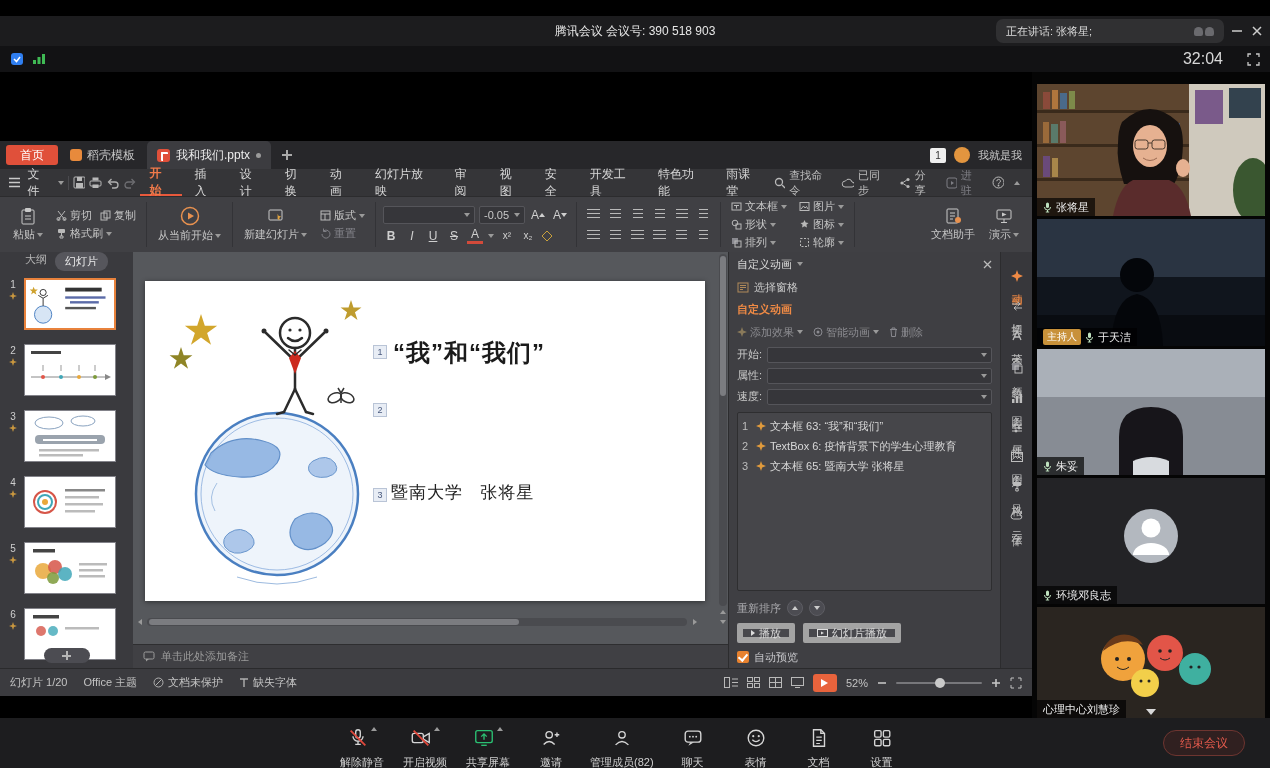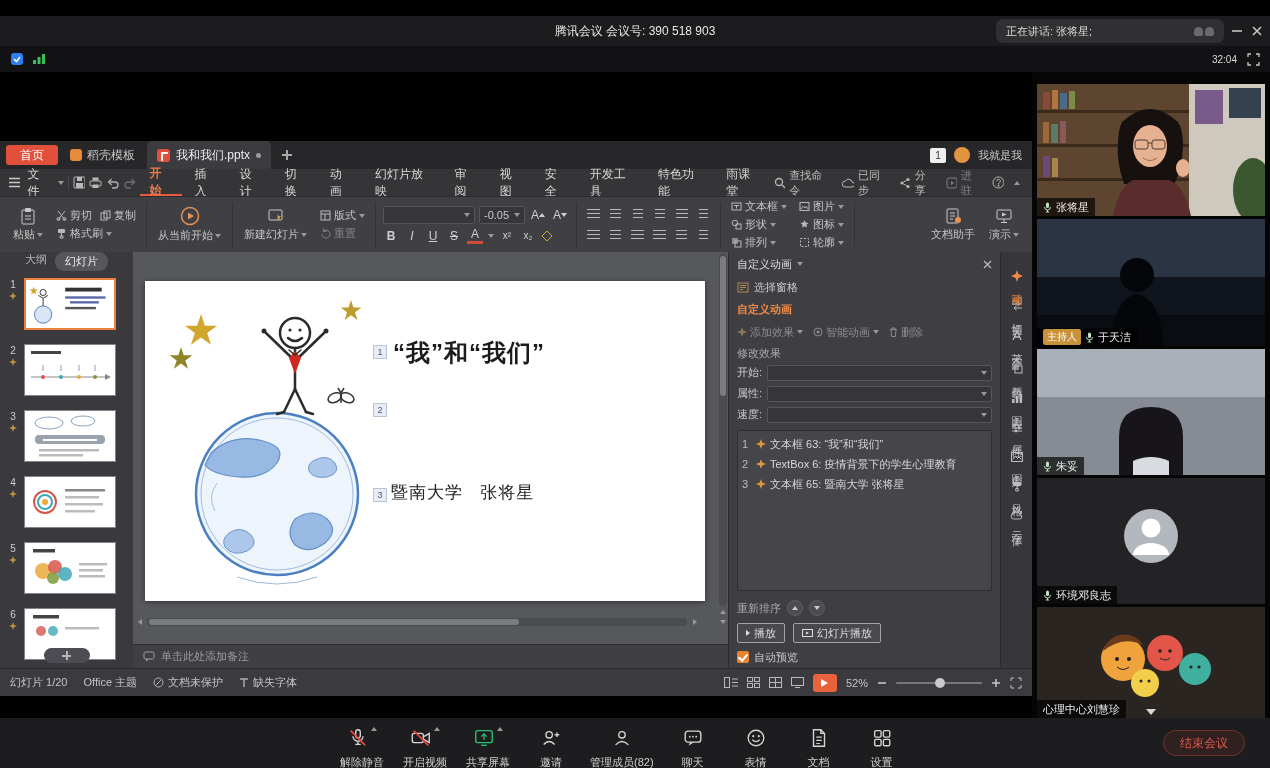--- a/index.html
+++ b/index.html
@@ -11,21 +11,21 @@
 .tri-l{width:0;height:0;border-top:3px solid transparent;border-bottom:3px solid transparent;border-right:4px solid #9a9a9a;display:inline-block}
 .tri-r{width:0;height:0;border-top:3px solid transparent;border-bottom:3px solid transparent;border-left:4px solid #9a9a9a;display:inline-block}
 
 .mt-top{position:absolute;top:0;left:0;width:1270px;height:30px;background:#1c1c1e;z-index:30}
 .mt-title{position:absolute;inset:0;display:flex;align-items:center;justify-content:center;color:#e6e6e6;font-size:12px}
 .speak-box{position:absolute;right:46px;top:3px;height:24px;background:#303032;border-radius:7px;display:flex;align-items:center;gap:8px;padding:0 10px;color:#ddd;font-size:11px;min-width:228px;z-index:2}
 .hands{margin-left:auto;display:flex;gap:2px}
 .hands i{display:block;width:9px;height:9px;border-radius:50% 50% 2px 2px;background:#6a6a6e}
 .winbtn{position:absolute;top:8px;width:14px;height:14px;display:flex;align-items:center;justify-content:center;z-index:3}
 .mt-sub{position:absolute;top:30px;left:0;width:1270px;height:26px;background:#121214;display:flex;align-items:center;padding:0 10px;gap:8px;z-index:30}
-.mt-sub .right{margin-left:auto;display:flex;align-items:center;gap:10px;color:#d8d8d8;font-size:10px}
+.mt-sub .right{margin-left:auto;display:flex;align-items:center;gap:24px;color:#d8d8d8;font-size:16px}
 
 .main{position:absolute;top:56px;left:0;width:1270px;height:646px}
 .wps{position:absolute;left:0;top:0;width:1032px;height:646px;background:#000;color:#d6d6d6;font-size:12px}
 
 .wps-tabbar{position:absolute;top:69px;left:0;width:1032px;height:28px;background:#27272a;display:flex;align-items:center;padding-left:6px;gap:8px}
 .tab-home{width:52px;height:20px;background:#e0503a;color:#fff;border-radius:3px;display:flex;align-items:center;justify-content:center;font-size:12px}
 .tab-tpl{display:flex;align-items:center;gap:5px;color:#c6c6c6;padding:0 4px}
 .tpl-ic{width:12px;height:12px;border-radius:3px;background:#e88a3c}
 .tab-doc{height:28px;background:#3c3c40;display:flex;align-items:center;gap:6px;padding:0 10px;color:#ececec;border-radius:5px 5px 0 0}
 .ppt-ic{width:13px;height:13px;border-radius:3px;background:#e0503a;position:relative}
@@ -95,21 +95,21 @@
 .ap-btn{display:flex;align-items:center;gap:3px}
 .ap-mod{height:18px;display:flex;align-items:center;color:#a9a9ad}
 .ap-field{height:21px;display:flex;align-items:center;gap:5px}
 .ap-field .combo{flex:1;height:16px}
 .ap-list{flex:1;margin:5px 0;background:#46464a;border:1px solid #2e2e30;border-radius:2px;padding:3px 4px;overflow:hidden}
 .ap-item{height:20px;display:flex;align-items:center;gap:4px;white-space:nowrap;overflow:hidden;text-overflow:ellipsis;color:#d8d8d8}
 .ap-item .n{width:10px;color:#bdbdbd}
 .ap-reorder{height:24px;display:flex;align-items:center;gap:6px;color:#ababaf}
 .circbtn{width:16px;height:16px;border-radius:50%;background:#4c4c52;border:1px solid #5d5d63;display:flex;align-items:center;justify-content:center;color:#ccc;font-size:9px}
 .ap-playrow{height:26px;display:flex;align-items:center;gap:8px}
-.ap-pbtn{height:20px;border:1px solid #a3a3a3;background:#48484d;border-radius:2px;display:flex;align-items:center;gap:4px;padding:0 8px;color:#ddd}
+.ap-pbtn{height:20px;border:6px solid #a3a3a3;background:#48484d;border-radius:2px;display:flex;align-items:center;gap:4px;padding:0 8px;color:#ddd}
 .ap-auto{height:22px;display:flex;align-items:center;gap:5px;color:#c5c5c9}
 .chk{width:12px;height:12px;background:#e8822f;border-radius:2px;position:relative}
 .chk:after{content:"";position:absolute;left:3px;top:1px;width:4px;height:7px;border-right:2px solid #fff;border-bottom:2px solid #fff;transform:rotate(40deg)}
 
 .rstrip{position:absolute;left:1000px;top:0;width:32px;height:416px;background:#37373b;border-left:1px solid #2c2c2e;display:flex;flex-direction:column;align-items:center;padding-top:18px;gap:12px}
 .rs-item{display:flex;flex-direction:column;align-items:center;gap:3px;color:#bdbdbd;font-size:11px}
 .rs-item .lbl{writing-mode:vertical-rl;letter-spacing:2px}
 .rs-item.on{color:#ef8a45}
 
 .wps-status{position:absolute;top:596px;left:0;width:1032px;height:28px;background:#3b3b3f;border-top:1px solid #2a2a2c;display:flex;align-items:center;gap:16px;padding:0 10px;font-size:11px;color:#c3c3c3}
@@ -741,21 +741,20 @@
                 <span>智能动画</span>
                 <span class="tri-d"></span>
               </span>
             <span class="ap-btn">
                 <svg width="9" height="10">
                   <path d="M1,2.5 H8 M3,2.5 V1 H6 V2.5 M2,2.5 L2.6,9.5 H6.4 L7,2.5" stroke="#8a8a90" fill="none"></path>
                 </svg>
                 <span>删除</span>
               </span>
           </div>
-          <div class="ap-mod">修改效果</div>
           <div class="ap-field">
             <span>开始:</span>
             <div class="combo">
                 <span></span>
                 <span class="tri-d"></span>
               </div>
           </div>
           <div class="ap-field">
             <span>属性:</span>
             <div class="combo">

